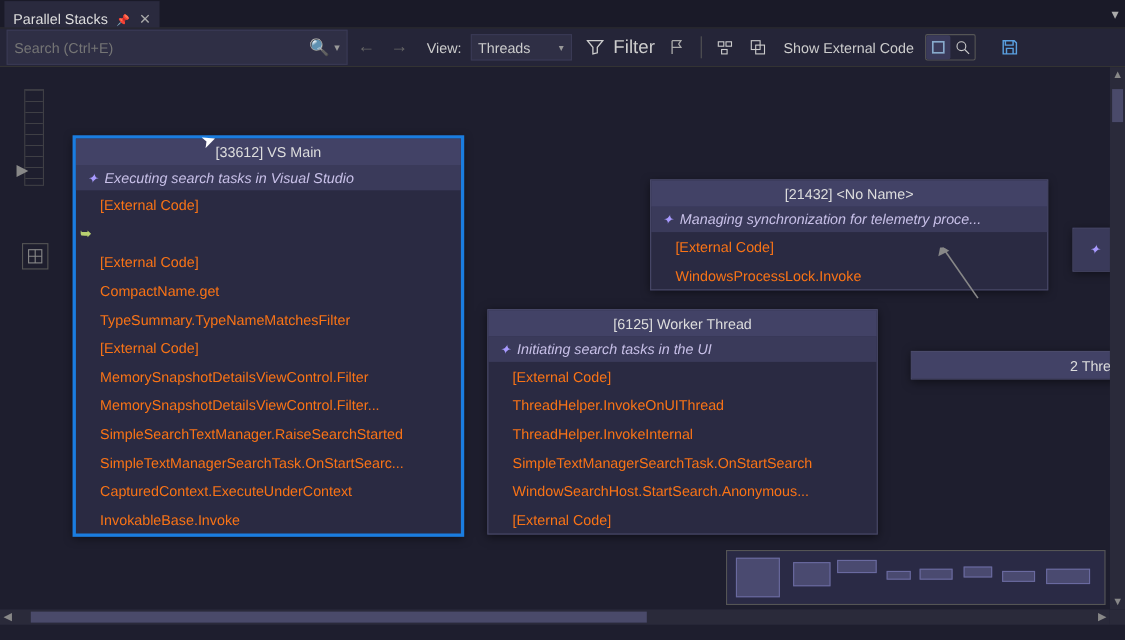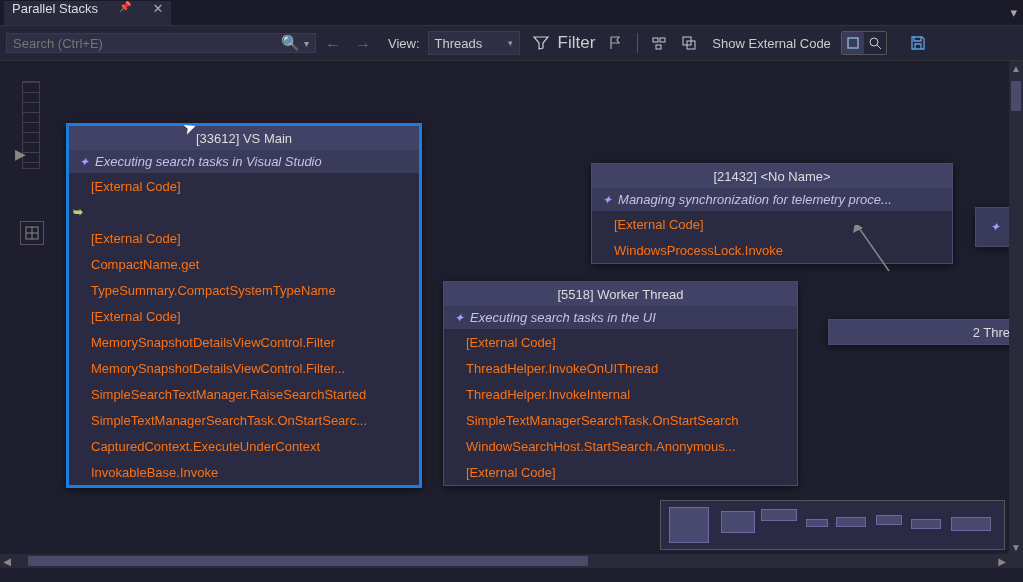--- a/index.html
+++ b/index.html
@@ -18,22 +18,22 @@
     background: #1a1a28;
     display: flex;
     align-items: center;
     padding-left: 4px;
     border-bottom: 1px solid #333;
   }
   .tab {
     height: 24px;
     padding: 0 8px;
     display: flex;
-    align-items: flex-start;
-    gap: 21px;
+    align-items: flex-end;
+    gap: 8px;
     background: #2a2a3e;
     color: #ddd;
     font-size: 13px;
   }
   .tab .pin { font-size: 10px; color: #aaa; cursor: pointer; }
   .tab .close { font-size: 13px; color: #aaa; cursor: pointer; }
   .tabbar-spacer { flex: 1; }
   .tab-drop { color: #aaa; padding: 0 6px; cursor: pointer; }
 
   
@@ -41,21 +41,21 @@
     height: 35px;
     background: #252538;
     display: flex;
     align-items: center;
     padding: 0 6px;
     gap: 4px;
     border-bottom: 1px solid #333;
   }
   .search-wrap {
     flex: 0 0 310px;
-    height: 20px;
+    height: 32px;
     background: #2f2f45;
     border: 1px solid #3a3a55;
     display: flex;
     align-items: center;
     padding: 0 6px;
   }
   .search-wrap input {
     flex: 1;
     background: transparent;
     border: none;
@@ -338,21 +338,21 @@
     <div class="thread-subtitle">
       <span class="sparkle">✦</span>
       <span>Executing search tasks in Visual Studio</span>
     </div>
     <div class="frame-row">[External Code]</div>
     <div class="frame-row current">
       <span class="marker">➥</span>
     </div>
     <div class="frame-row">[External Code]</div>
     <div class="frame-row">CompactName.get</div>
-    <div class="frame-row">TypeSummary.CompactSystemTypeName</div>
+    <div class="frame-row">TypeSummary.TypeNameMatchesFilter</div>
     <div class="frame-row">[External Code]</div>
     <div class="frame-row">MemorySnapshotDetailsViewControl.Filter</div>
     <div class="frame-row">MemorySnapshotDetailsViewControl.Filter...</div>
     <div class="frame-row">SimpleSearchTextManager.RaiseSearchStarted</div>
     <div class="frame-row">SimpleTextManagerSearchTask.OnStartSearc...</div>
     <div class="frame-row">CapturedContext.ExecuteUnderContext</div>
     <div class="frame-row">InvokableBase.Invoke</div>
   </div>
 
   <div class="thread-box" style="left:591px; top:54px; width:362px;">
@@ -365,24 +365,24 @@
     <div class="frame-row">WindowsProcessLock.Invoke</div>
   </div>
 
   <div class="thread-box" style="left:975px; top:98px; width:40px; height:40px;">
      <div class="thread-subtitle" style="justify-content:center; height:100%;">
        <span class="sparkle">✦</span>
      </div>
   </div>
 
   <div class="thread-box" style="left:443px; top:172px; width:355px;">
-    <div class="thread-header">[5518] Worker Thread</div>
+    <div class="thread-header">[6125] Worker Thread</div>
     <div class="thread-subtitle">
       <span class="sparkle">✦</span>
-      <span>Executing search tasks in the UI</span>
+      <span>Initiating search tasks in the UI</span>
     </div>
     <div class="frame-row">[External Code]</div>
     <div class="frame-row">ThreadHelper.InvokeOnUIThread</div>
     <div class="frame-row">ThreadHelper.InvokeInternal</div>
     <div class="frame-row">SimpleTextManagerSearchTask.OnStartSearch</div>
     <div class="frame-row">WindowSearchHost.StartSearch.Anonymous...</div>
     <div class="frame-row">[External Code]</div>
   </div>
 
   <div class="thread-box" style="left:828px; top:210px; width:212px;">

